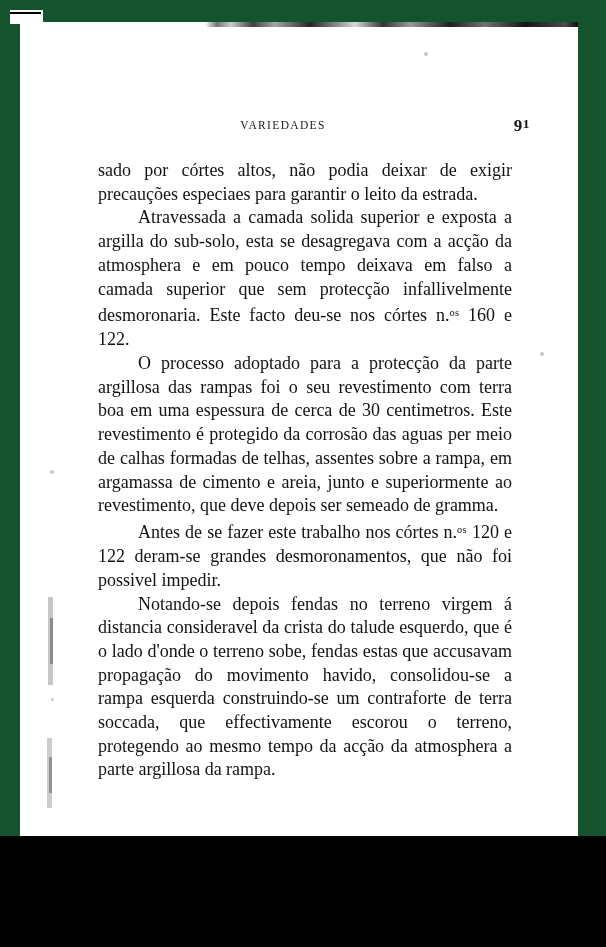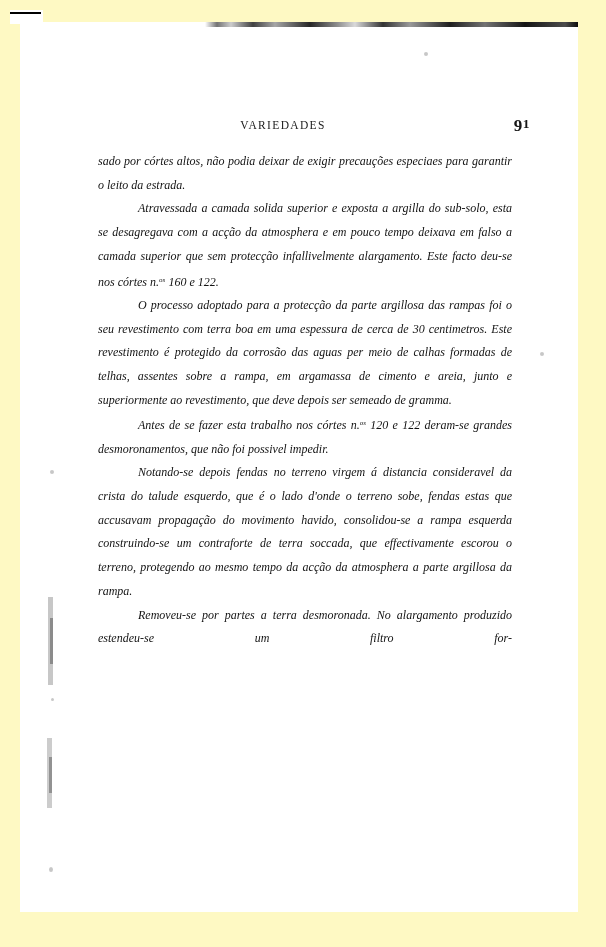--- a/index.html
+++ b/index.html
@@ -5,22 +5,22 @@
 <style>
   html, body {
     margin: 0;
     padding: 0;
     background: #000000;
   }
 
   #scan-page {
     position: relative;
     width: 606px;
-    height: 947px;
-    background: #fef9c3;
+    height: 836px;
+    background: #14532d;
     overflow: hidden;
     font-family: "Liberation Serif", "DejaVu Serif", serif;
   }
 
   
   #paper {
     position: absolute;
     left: 20px;
     top: 22px;
     width: 558px;
@@ -123,30 +123,29 @@
   }
   .head-folio .oldstyle-1 {
     font-size: 13.5px;
     vertical-align: 0.22em;
   }
 
   
   #textblock {
     position: absolute;
     left: 78px;
-    top: 128px;
+    top: 137px;
     width: 414px;
-    font-size: 12px;
+    font-size: 18px;
     line-height: 23.7px;
     color: #121212;
     text-align: justify;
     text-justify: inter-word;
     -webkit-hyphens: none;
     hyphens: none;
-    font-style: italic;
   }
 
   #textblock p {
     margin: 0;
     text-indent: 0;
     text-align: justify;
   }
   #textblock p.indent {
     text-indent: 40px;
   }
@@ -195,39 +194,36 @@
       <div class="head-folio ink"><span><span>9</span><span class="oldstyle-1">1</span></span></div>
     </div>
 
     <div id="textblock" class="ink">
 
       <p class="nostretch">
         <span>sado por córtes altos, não podia deixar de exigir precauções especiaes para garantir o leito da estrada.</span>
       </p>
 
       <p class="indent nostretch">
-        <span>Atravessada a camada solida superior e exposta a argilla do sub-solo, esta se desagregava com a acção da atmosphera e em pouco tempo deixava em falso a camada superior que sem protecção infallivelmente alargamento. Este facto deu-se nos córtes n.</span><sup class="ordinal">os</sup><span> 160 e 122.</span>
+        <span>Atravessada a camada solida superior e exposta a argilla do sub-solo, esta se desagregava com a acção da atmosphera e em pouco tempo deixava em falso a camada superior que sem protecção infallivelmente desmoronaria. Este facto deu-se nos córtes n.</span><sup class="ordinal">os</sup><span> 160 e 122.</span>
       </p>
 
       <p class="indent nostretch">
         <span>O processo adoptado para a protecção da parte argillosa das rampas foi o seu revestimento com terra boa em uma espessura de cerca de 30 centimetros. Este revestimento é protegido da corrosão das aguas per meio de calhas formadas de telhas, assentes sobre a rampa, em argamassa de cimento e areia, junto e superiormente ao revestimento, que deve depois ser semeado de gramma.</span>
       </p>
 
       <p class="indent nostretch">
-        <span>Antes de se fazer esta trabalho nos córtes n.</span><sup class="ordinal">os</sup><span> 120 e 122 deram-se grandes desmoronamentos, que não foi possivel impedir.</span>
+        <span>Antes de se fazer este trabalho nos córtes n.</span><sup class="ordinal">os</sup><span> 120 e 122 deram-se grandes desmoronamentos, que não foi possivel impedir.</span>
       </p>
 
       <p class="indent nostretch">
         <span>Notando-se depois fendas no terreno virgem á distancia consideravel da crista do talude esquerdo, que é o lado d'onde o terreno sobe, fendas estas que accusavam propagação do movimento havido, consolidou-se a rampa esquerda construindo-se um contraforte de terra soccada, que effectivamente escorou o terreno, protegendo ao mesmo tempo da acção da atmosphera a parte argillosa da rampa.</span>
       </p>
 
 
-      <p class="indent">
-        <span>Removeu-se por partes a terra desmoronada. No alargamento produzido estendeu-se um filtro for-</span>
-      </p>
 
     </div>
   </div>
 
   <div class="corner-notch"></div>
   <div class="corner-notch-rule"></div>
 
 </div>
 
 </body></html>

